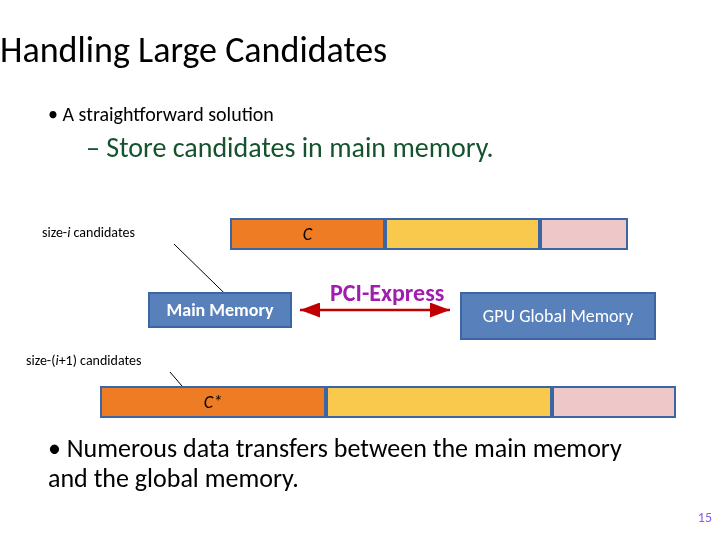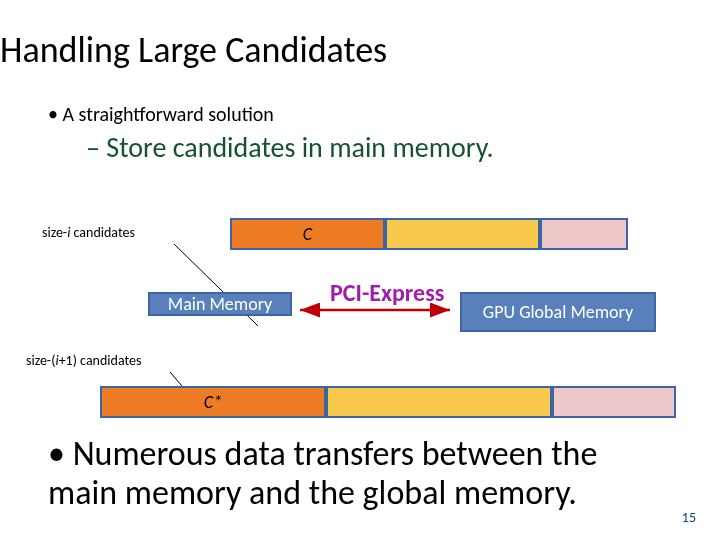--- a/index.html
+++ b/index.html
@@ -54,33 +54,33 @@
   .blue   { background: #5881bb; color: #fff; }
   .italC { font-style: italic; }
   svg.line { position: absolute; overflow: visible; }
   .pci-label {
     position: absolute;
     font-size: 24px;
     color: #a21caf;
     font-weight: bold;
   }
   .bottom-bullet {
-    font-size: 34px;
+    font-size: 26px;
     color: #000;
     margin-left: 48px;
     margin-top: 0;
     line-height: 1.15;
   }
   .bottom-bullet::before { content: "• "; }
   .pagenum {
     position: absolute;
-    right: 24px;
+    right: 8px;
     bottom: 14px;
     font-size: 14px;
-    color: #0c4a6e;
+    color: #8b5cf6;
   }
 </style>
 </head>
 <body>
 
 <h1 class="title">Handling Large Candidates</h1>
 
 <div class="bullet1">A straightforward solution</div>
 <div class="bullet2">Store candidates in main memory.</div>
 
@@ -92,39 +92,39 @@
   <span class="italC">C</span>
 </div>
 <div class="box yellow" style="left:385px; top:218px; width:155px;"></div>
 <div class="box pink" style="left:540px; top:218px; width:88px;"></div>
 
 <svg class="line" style="left:0; top:0;" width="720" height="540">
   <line x1="174" y1="244" x2="258" y2="326" stroke="#000" stroke-width="1"></line>
   <line x1="170" y1="372" x2="194" y2="400" stroke="#000" stroke-width="1"></line>
 </svg>
 
-<div class="box blue" style="left:148px; top:292px; width:144px; height:24px;">
+<div class="box blue" style="left:148px; top:292px; width:144px; height:36px;font-weight:bold;">
   <span>Main Memory</span>
 </div>
 
 <div class="pci-label" style="left:330px; top:278px;">PCI-Express</div>
 
 <svg class="line" style="left:0; top:0;" width="720" height="540">
   <defs>
     <marker id="ahR" markerWidth="10" markerHeight="10" refX="8" refY="3" orient="auto">
       <path d="M0,0 L8,3 L0,6 Z" fill="#c00000"></path>
     </marker>
     <marker id="ahL" markerWidth="10" markerHeight="10" refX="0" refY="3" orient="auto">
       <path d="M8,0 L0,3 L8,6 Z" fill="#c00000"></path>
     </marker>
   </defs>
   <line x1="300" y1="310" x2="450" y2="310" stroke="#c00000" stroke-width="2.5" marker-start="url(#ahL)" marker-end="url(#ahR)"></line>
 </svg>
 
-<div class="box blue" style="left:460px; top:292px; width:196px; height:40px;">
+<div class="box blue" style="left:460px; top:292px; width:196px; height:48px;">
   <span>GPU Global Memory</span>
 </div>
 
 <div class="label" style="left:26px; top:352px;">
   <span>size-(</span><span class="ital">i</span><span>+1) candidates</span>
 </div>
 
 <div class="box orange" style="left:100px; top:386px; width:226px;">
   <span><span class="italC">C*</span></span>
 </div>

